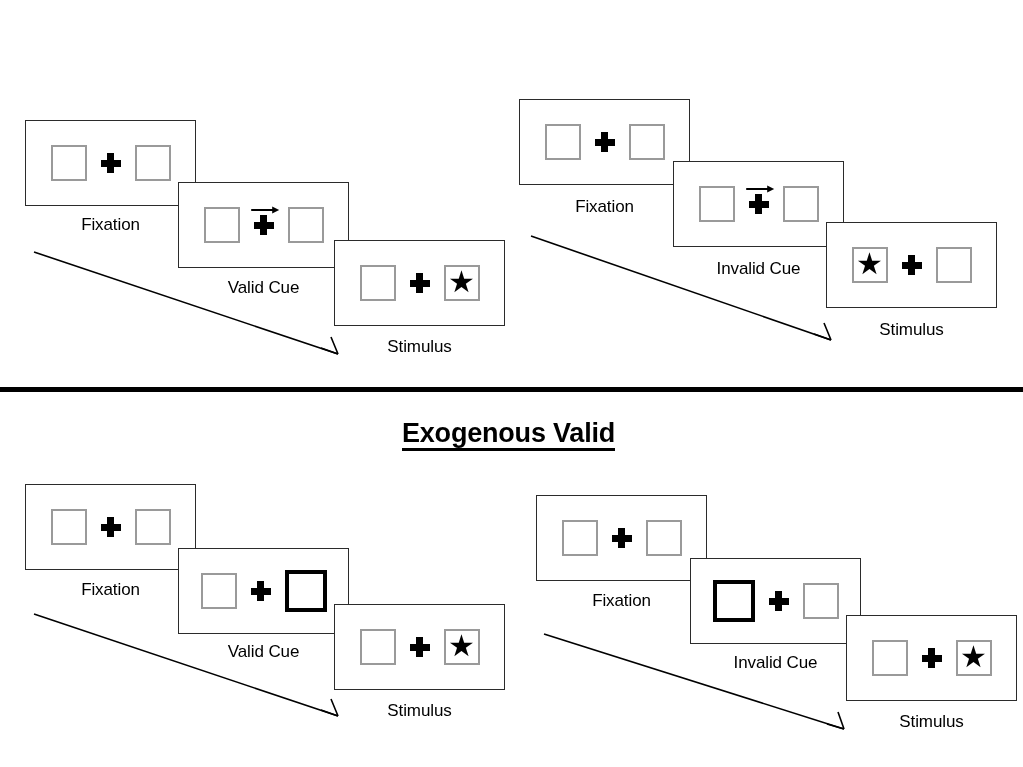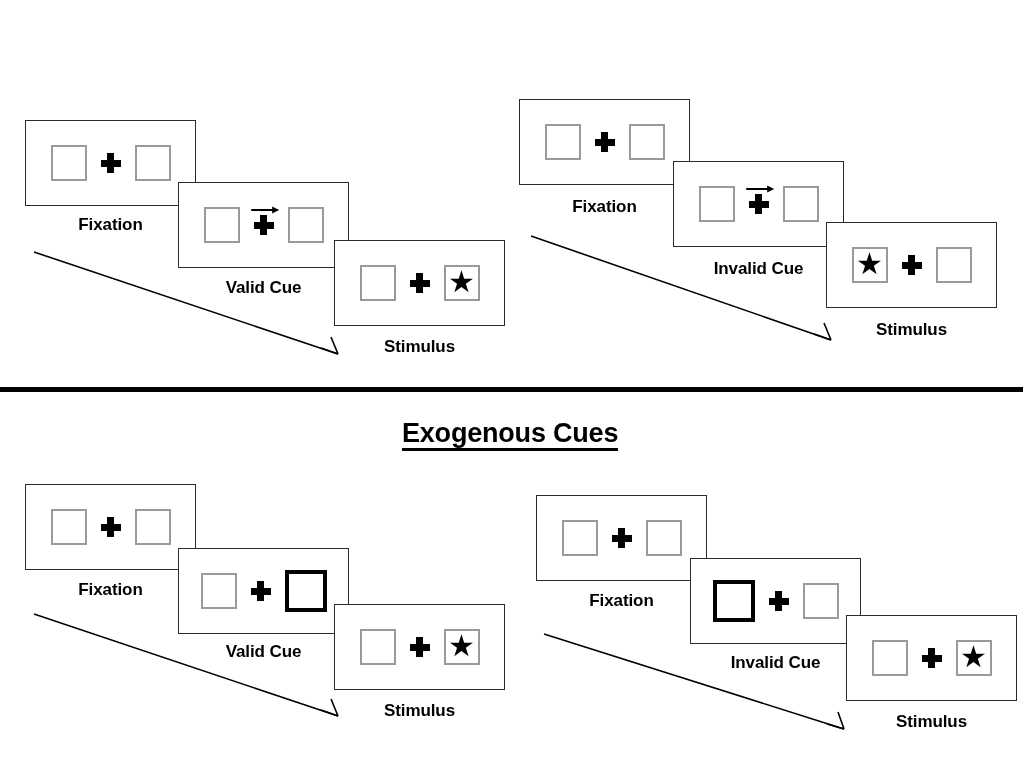--- a/index.html
+++ b/index.html
@@ -133,21 +133,21 @@
     top: -14px;
     transform: translateX(-46%);
     width: 30px;
     height: 10px;
   }
 
   
   .caption {
     position: absolute;
     font-size: 17px;
-    font-weight: bold;
+    font-weight: normal;
     white-space: nowrap;
     text-align: center;
     letter-spacing: -0.1px;
   }
 
   
   .seq-arrow {
     position: absolute;
     overflow: visible;
     pointer-events: none;
@@ -250,21 +250,21 @@
       <div class="plus-wrap">
         <div class="plus"></div>
       </div>
       <div class="box"></div>
     </div>
   </div>
   <div class="caption" style="left:826px; top:320px; width:171px;">Stimulus</div>
 
   <div class="divider" style="top:387px;"></div>
 
-  <div class="section-title" style="left:402px; top:419px;">Exogenous Cues</div>
+  <div class="section-title" style="left:402px; top:419px;">Exogenous Valid</div>
 
   <div class="seq-arrow" style="left:30px; top:610px; width:320px; height:118px;">
     <svg width="320" height="118" viewBox="0 0 320 118">
       <line x1="4" y1="4" x2="308" y2="106" stroke="#000" stroke-width="1.6"></line>
       <path d="M308 106 L291 100 M308 106 L301 89" stroke="#000" stroke-width="1.6" fill="none"></path>
     </svg>
   </div>
 
   <div class="frame" style="left:25px; top:484px; width:171px; height:86px;">
     <div class="frame-inner">

